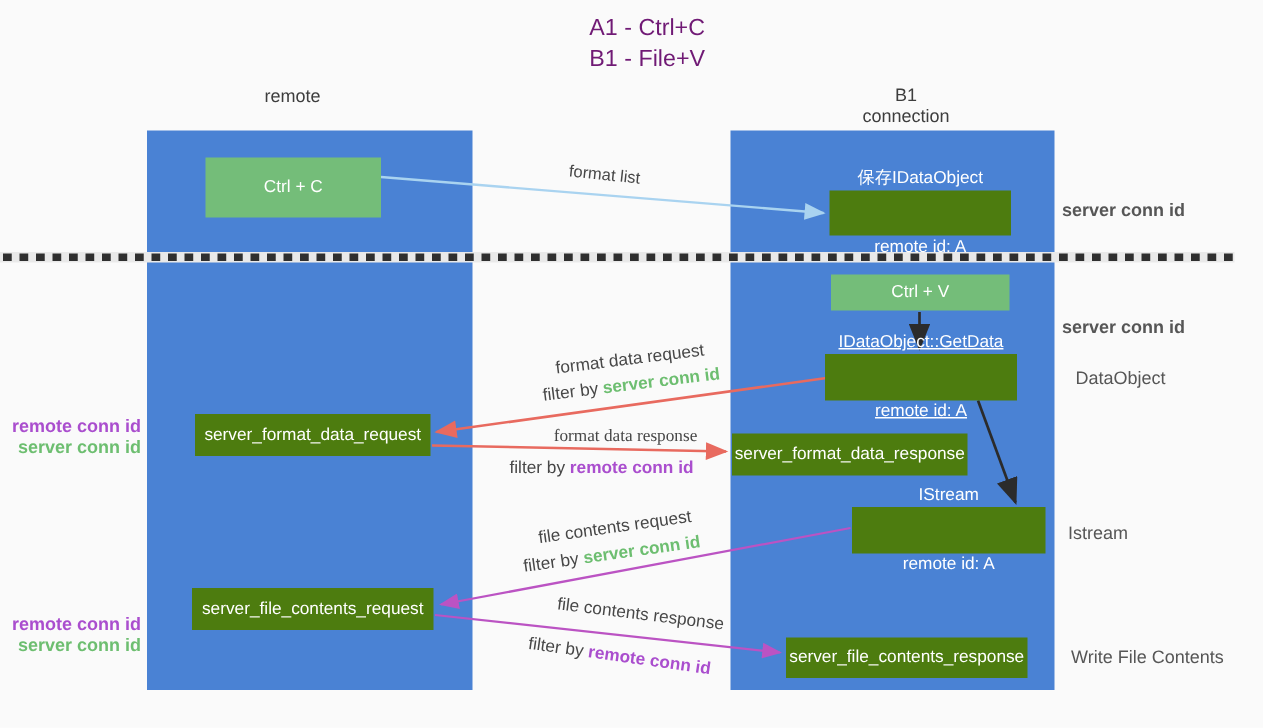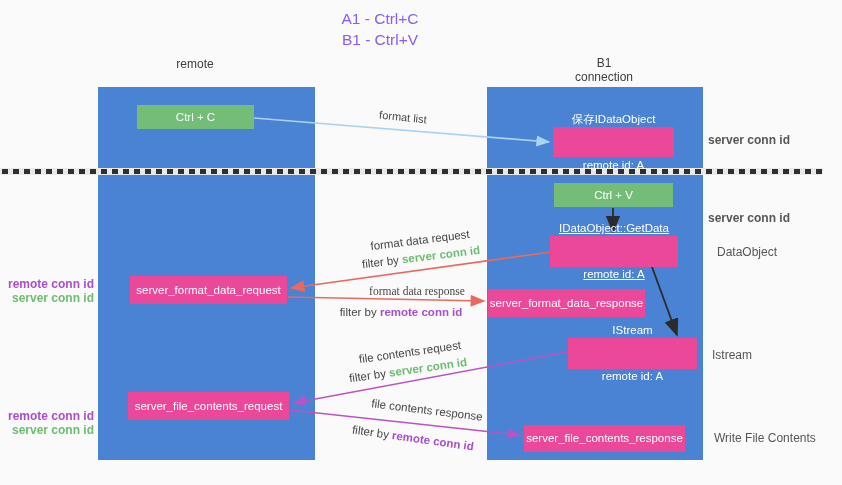--- a/index.html
+++ b/index.html
@@ -2,42 +2,42 @@
 <html><head>
 <meta charset="utf-8">
 <style>
   html,body{margin:0;padding:0;}
   .stage{position:relative;width:842px;height:485px;background:#fafafa;overflow:hidden;
          font-family:"Liberation Sans",sans-serif;color:#3a3a3a;}
   .col{position:absolute;background:#4a82d4;}
   .box{position:absolute;display:flex;flex-direction:column;align-items:center;justify-content:center;
        color:#ffffff;font-size:11.5px;line-height:13px;text-align:center;white-space:nowrap;}
   .green{background:#74bd79;}
-  .orange{background:#ec4899;gap:33px;}
-  .title{position:absolute;left:290px;top:8px;width:180px;text-align:center;
-         font-size:15.5px;line-height:21px;color:#8b5cf6;}
+  .orange{background:#4d7c0f;gap:33px;}
+  .title{position:absolute;left:290px;top:8px;width:180px;text-align:right;
+         font-size:15.5px;line-height:21px;color:#701a75;}
   .col-header{position:absolute;width:120px;text-align:center;font-size:12px;line-height:14px;color:#3d3d3d;}
   .mid-label{position:absolute;font-size:11.5px;color:#474747;white-space:nowrap;}
   .divider{position:absolute;left:0;top:168px;width:823px;height:7px;background:#e9e9e9;
            background-image:repeating-linear-gradient(90deg,#2f2f2f 0 6px,transparent 6px 11px);
            background-size:11px 5px;background-position:2px center;background-repeat:repeat-x;}
   .green-t{color:#6dbe70;font-weight:bold;}
   .purple-t{color:#aa4ece;font-weight:bold;}
   .l-ann{position:absolute;left:0;width:94px;text-align:right;font-size:12px;line-height:14px;}
   .r-ann{position:absolute;font-size:12px;color:#565656;white-space:nowrap;}
   .arrows{position:absolute;left:0;top:0;pointer-events:none;}
 </style>
 </head>
 <body>
 
 <div class="stage">
 
   <div class="title">
     <div>A1 - Ctrl+C</div>
-    <div>B1 - Ctrl+V</div>
+    <div>B1 - File+V</div>
   </div>
 
   <div class="col-header" style="left:135px;top:57px;">
     <div>remote</div>
   </div>
   <div class="col-header" style="left:544px;top:56px;">
     <div>B1</div>
     <div>connection</div>
   </div>
 
@@ -63,21 +63,21 @@
     </defs>
     <line x1="254" y1="118" x2="549" y2="142" stroke="#a9d3f0" stroke-width="1.6" marker-end="url(#m-blue)"></line>
     <line x1="613" y1="208" x2="613" y2="232" stroke="#2b2b2b" stroke-width="1.8" marker-end="url(#m-black)"></line>
     <line x1="652" y1="267" x2="677" y2="335" stroke="#2b2b2b" stroke-width="1.8" marker-end="url(#m-black)"></line>
     <line x1="551" y1="252" x2="291" y2="288" stroke="#e86a5f" stroke-width="1.7" marker-end="url(#m-red)"></line>
     <line x1="288" y1="297" x2="484" y2="301" stroke="#e86a5f" stroke-width="1.7" marker-end="url(#m-red)"></line>
     <line x1="567" y1="352" x2="294" y2="403" stroke="#bb53c3" stroke-width="1.5" marker-end="url(#m-purple)"></line>
     <line x1="290" y1="410" x2="520" y2="435" stroke="#bb53c3" stroke-width="1.5" marker-end="url(#m-purple)"></line>
   </svg>
 
-  <div class="box green" style="left:137px;top:105px;width:117px;height:24px;">
+  <div class="box green" style="left:137px;top:105px;width:117px;height:40px;">
     <span>Ctrl + C</span>
   </div>
 
   <div class="box orange" style="left:553px;top:127px;width:121px;height:30px;">
     <span>保存IDataObject</span>
     <span>remote id: A</span>
   </div>
 
   <div class="box green" style="left:554px;top:183px;width:119px;height:24px;">
     <span>Ctrl + V</span>

